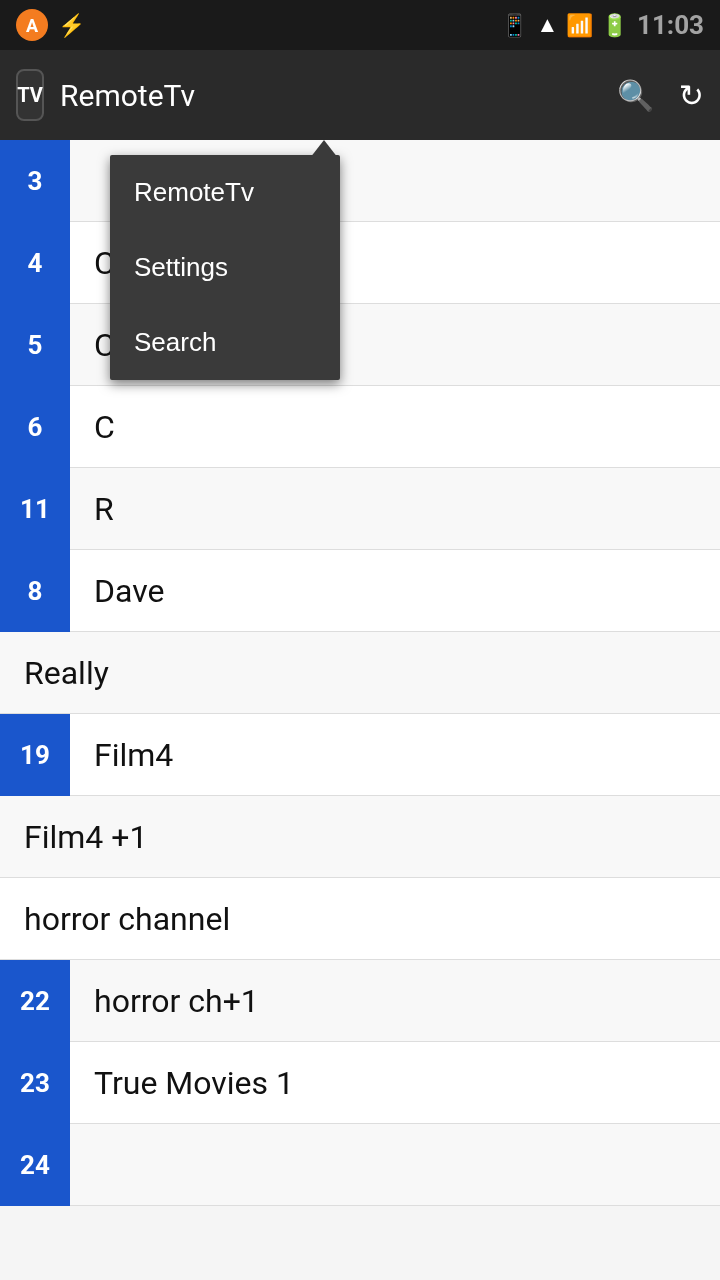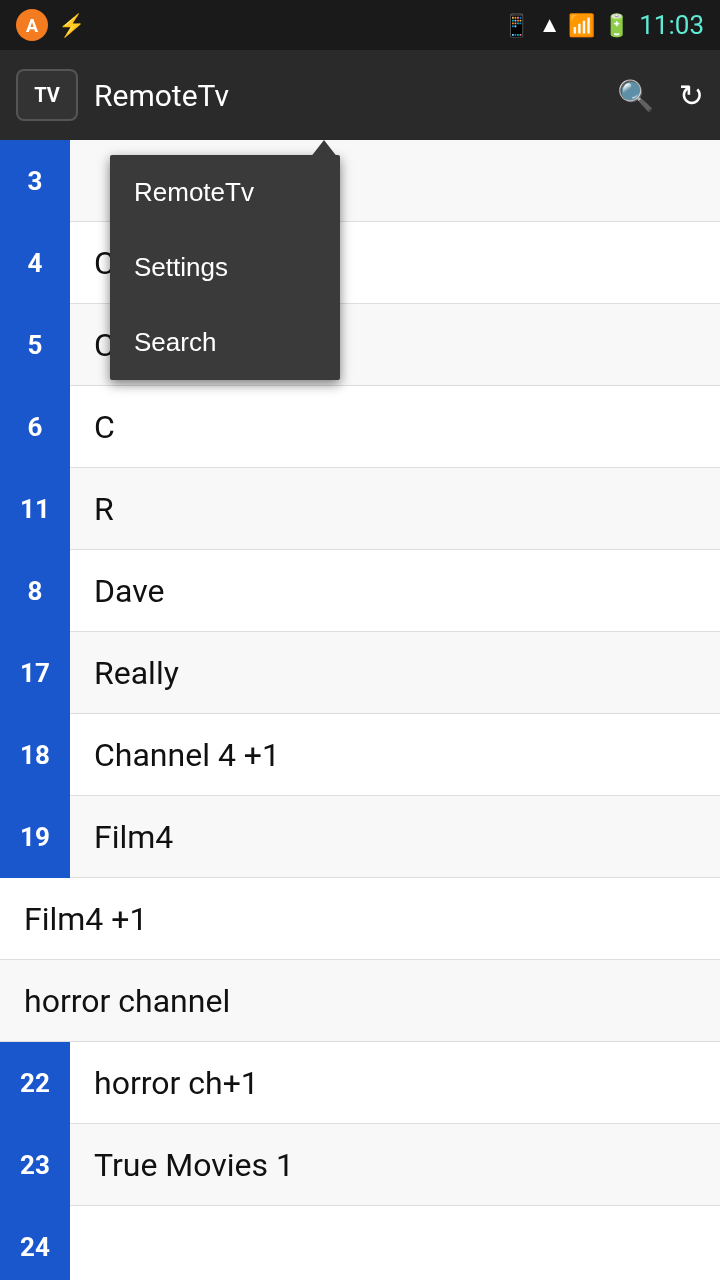--- a/index.html
+++ b/index.html
@@ -47,38 +47,38 @@
       justify-content: center;
       color: white;
       font-size: 18px;
       font-weight: bold;
     }
     .lightning-icon {
       color: #cccccc;
       font-size: 22px;
     }
     .status-time {
-      color: #5eead4;
+      color: #a3a3a3;
       font-size: 26px;
-      font-weight: normal;
+      font-weight: bold;
     }
 
     
     .app-bar {
       width: 720px;
       height: 90px;
       background: #2a2a2a;
       display: flex;
       align-items: center;
       padding: 0 16px;
       position: relative;
       z-index: 100;
     }
     .app-bar-logo {
-      width: 62px;
+      width: 28px;
       height: 52px;
       background: #333;
       border-radius: 8px;
       border: 2px solid #555;
       display: flex;
       align-items: center;
       justify-content: center;
       color: white;
       font-size: 20px;
       font-weight: bold;
@@ -232,26 +232,21 @@
     </div>
     <div class="channel-row">
       <div class="channel-num">11</div>
       <div class="channel-name">R</div>
     </div>
     <div class="channel-row">
       <div class="channel-num">8</div>
       <div class="channel-name">Dave</div>
     </div>
     <div class="channel-row">
-      <div class="channel-num">17</div>
       <div class="channel-name">Really</div>
-    </div>
-    <div class="channel-row">
-      <div class="channel-num">18</div>
-      <div class="channel-name">Channel 4 +1</div>
     </div>
     <div class="channel-row">
       <div class="channel-num">19</div>
       <div class="channel-name">Film4</div>
     </div>
     <div class="channel-row">
       <div class="channel-name">Film4 +1</div>
     </div>
     <div class="channel-row">
       <div class="channel-name">horror channel</div>

